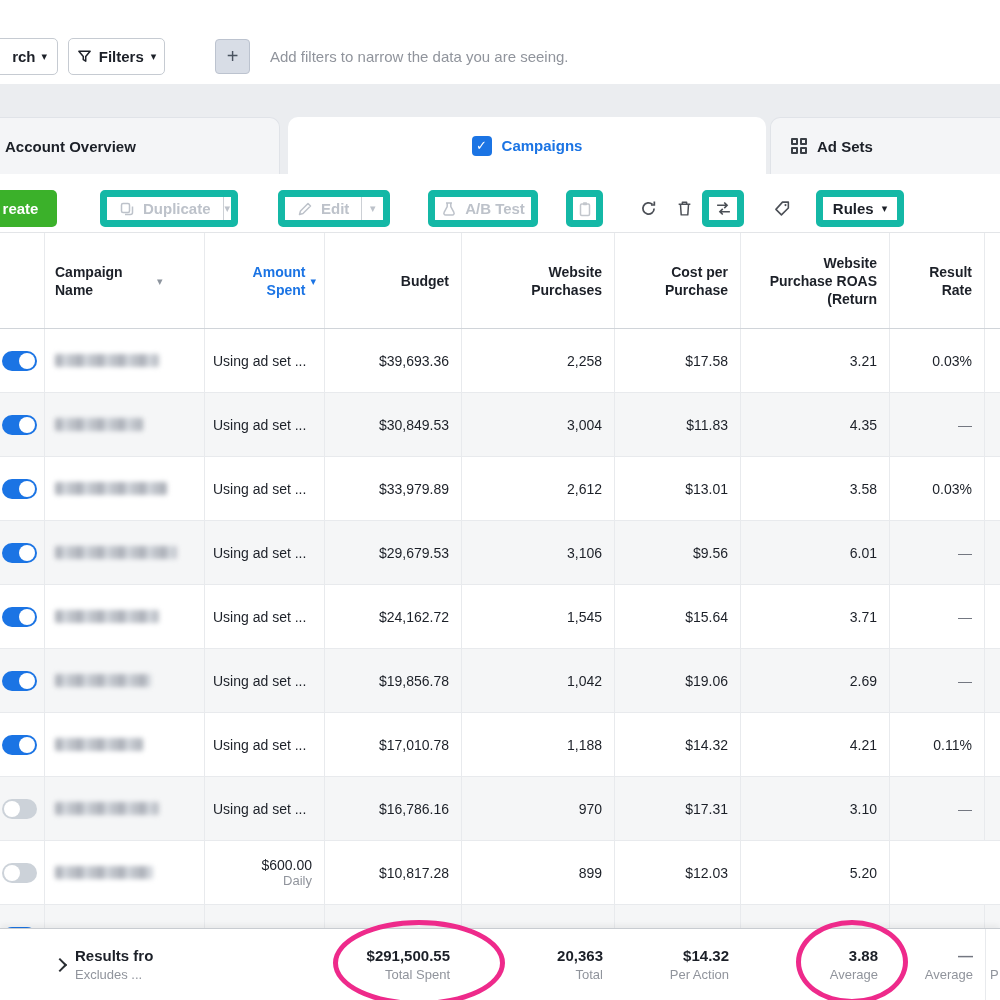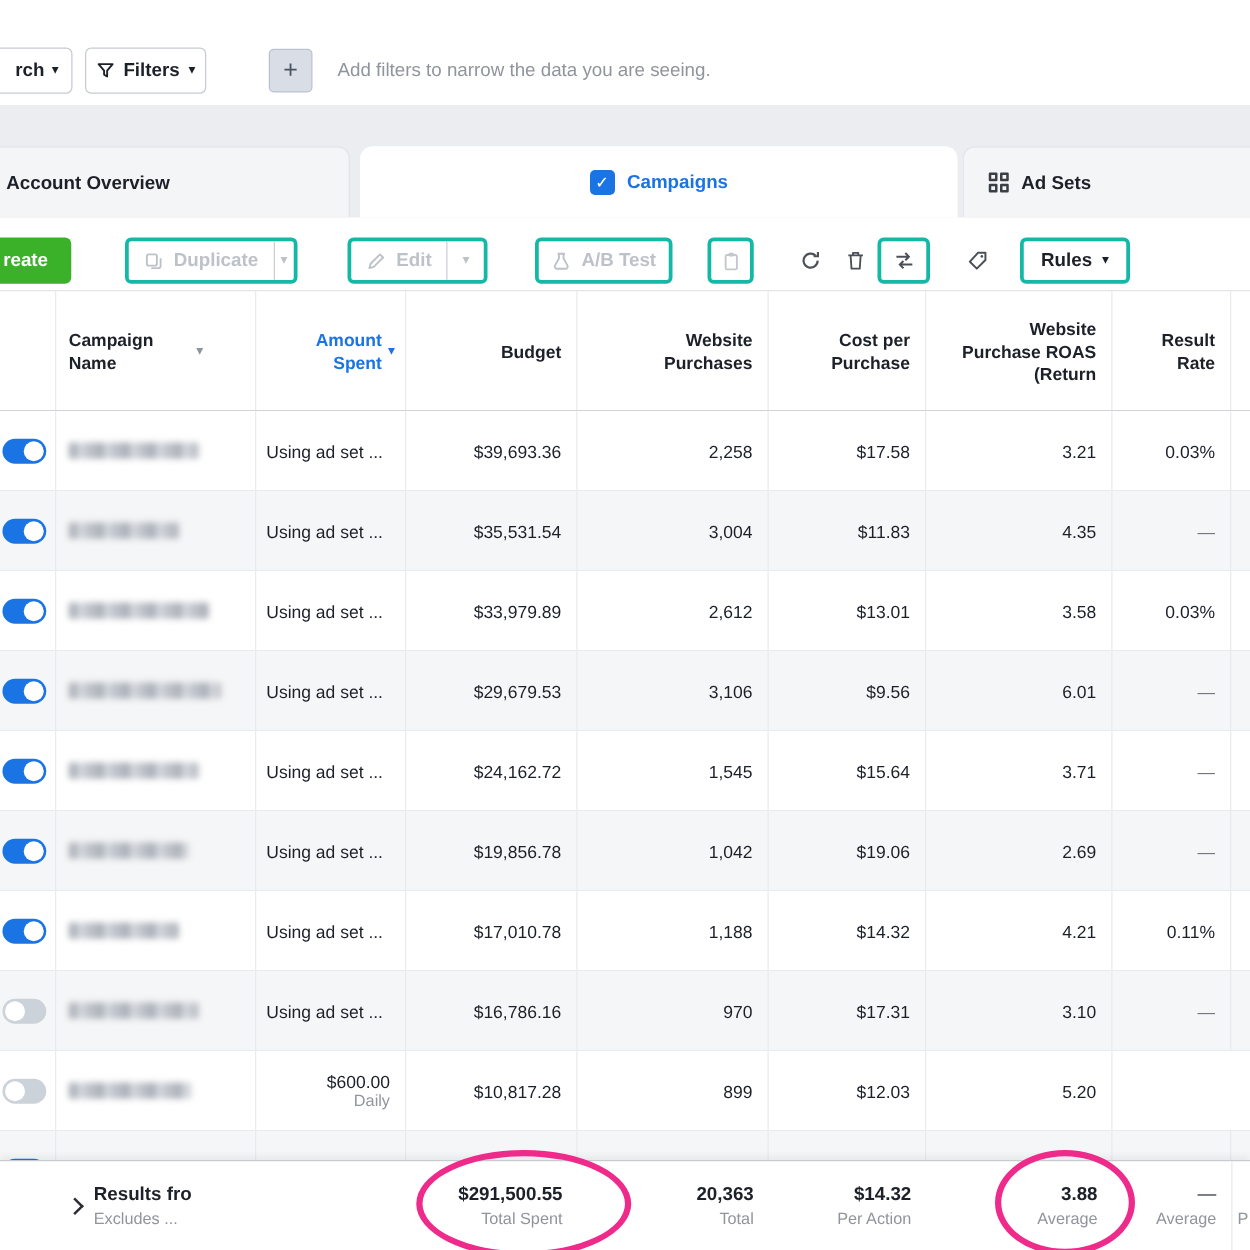--- a/index.html
+++ b/index.html
@@ -26,21 +26,21 @@
   .tab-overview{left:-80px;width:360px;padding-left:84px;}
   .tab-campaigns{left:288px;width:478px;background:#fff;justify-content:center;gap:10px;color:#1b74e4;font-weight:700;}
   .tab-adsets{left:770px;width:330px;padding-left:20px;gap:10px;}
   .check-icon{width:20px;height:20px;border-radius:4px;background:#1b74e4;color:#fff;display:flex;align-items:center;
     justify-content:center;font-size:13px;font-weight:700;}
   .check-icon::before{content:"✓";}
   .grid-icon{display:grid;grid-template-columns:7px 7px;grid-gap:2px;}
   .grid-icon i{display:block;width:7px;height:7px;box-sizing:border-box;border:2px solid #3a3f46;border-radius:1px;}
 
   
-  .tbtn{position:absolute;top:190px;height:37px;box-sizing:border-box;border:3px solid #14b8a6;border-radius:5px;
+  .tbtn{position:absolute;top:190px;height:37px;box-sizing:border-box;border:7px solid #14b8a6;border-radius:5px;
     background:#fff;display:flex;align-items:center;font-size:15px;font-weight:600;cursor:pointer;}
   .disabled-look{color:#bdc2ca;}
   .create-btn{left:-16px;width:73px;background:#3bb12a;border:none;color:#fff;justify-content:center;font-weight:700;}
   .dup-btn{left:100px;width:138px;}
   .edit-btn{left:278px;width:112px;}
   .ab-btn{left:428px;width:110px;justify-content:center;gap:8px;}
   .clip-btn{left:566px;width:37px;justify-content:center;color:#c3c7cd;}
   .icon-plain{position:absolute;top:190px;width:36px;height:37px;display:flex;align-items:center;justify-content:center;
     color:#4b4f56;cursor:pointer;}
   .refresh-btn{left:630px;}
@@ -301,21 +301,21 @@
       <div class="cell c-toggle">
         <span class="toggle on"></span>
       </div>
       <div class="cell c-name">
         <span class="blur"></span>
       </div>
       <div class="cell c-budget">
         <span class="budget-main">Using ad set ...</span>
 
       </div>
-      <div class="cell c-num">$35,531.54</div>
+      <div class="cell c-num">$30,849.53</div>
       <div class="cell c-num">3,004</div>
       <div class="cell c-num">$11.83</div>
       <div class="cell c-num">4.35</div>
       <div class="cell c-num muted">—</div>
       <div class="cell"></div>
     </div>
 
     <div class="trow grid-cols">
       <div class="cell c-toggle">
         <span class="toggle on"></span>

